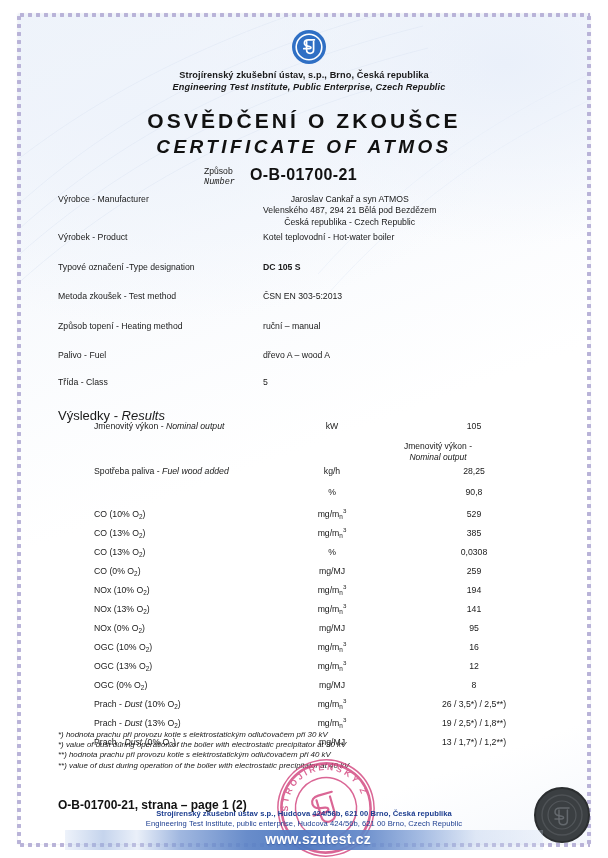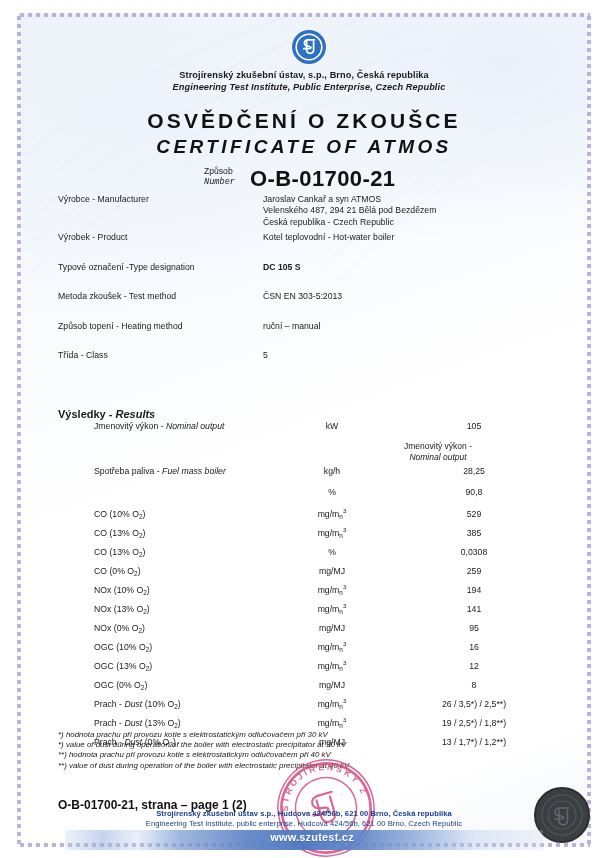--- a/index.html
+++ b/index.html
@@ -51,32 +51,32 @@
   .org .l1{font-size:9.2px;font-weight:bold;color:#1a1a1a;letter-spacing:.1px;}
   .org .l2{font-size:9.2px;font-weight:bold;font-style:italic;color:#1a1a1a;margin-top:2px;letter-spacing:.1px;padding-left:10px;}
 
   .title1{position:absolute;left:0;top:95px;width:572px;text-align:center;
     font-size:21px;font-weight:bold;letter-spacing:3.1px;color:#111;}
   .title2{position:absolute;left:0;top:122px;width:572px;text-align:center;
     font-size:19px;font-weight:bold;font-style:italic;letter-spacing:3.4px;color:#111;}
 
   .numlabel{position:absolute;left:186px;top:152px;font-size:8.6px;line-height:10.5px;color:#1a1a1a;}
   .numlabel i{font-style:italic;display:block;font-family:Liberation Mono, monospace;}
-  .certno{position:absolute;left:232px;top:152px;font-size:22px;font-weight:bold;letter-spacing:.4px;color:#111;}
+  .certno{position:absolute;left:232px;top:152px;font-size:16px;font-weight:bold;letter-spacing:.4px;color:#111;}
 
   
   .fields{position:absolute;left:40px;top:180px;width:500px;}
-  .frow{position:relative;margin-bottom:0;}
+  .frow{position:relative;margin-bottom:0;text-align:center;}
   .flabel{position:absolute;left:0;font-size:8.7px;color:#1a1a1a;white-space:nowrap;}
   .fval{position:absolute;left:205px;font-size:8.7px;color:#1a1a1a;white-space:nowrap;line-height:11.4px;}
   .fval.b{font-weight:bold;}
   i.it{font-style:italic;}
 
   
-  .resultsHead{position:absolute;left:40px;top:394px;font-size:11px;font-weight:bold;color:#1a1a1a;}
+  .resultsHead{position:absolute;left:40px;top:394px;font-size:13px;font-weight:normal;color:#1a1a1a;}
   .resultsHead i{font-style:italic;}
 
   .tbl{position:absolute;left:40px;top:407px;width:500px;font-size:8.7px;color:#1a1a1a;}
   .trow{position:relative;height:18px;margin-left:36px;}
   .c-name{position:absolute;left:0;top:0;white-space:nowrap;}
   .c-unit{position:absolute;left:193px;top:0;width:90px;text-align:center;white-space:nowrap;}
   .c-val{position:absolute;left:300px;top:0;width:160px;text-align:center;white-space:nowrap;}
   .c-name .two{display:block;line-height:10.4px;}
   sub{font-size:6.4px;vertical-align:baseline;position:relative;top:2px;}
   sup{font-size:6.2px;vertical-align:baseline;position:relative;top:-4px;}
@@ -98,22 +98,22 @@
   .addr{position:absolute;left:0;top:795px;width:572px;text-align:center;color:#1c3d8f;}
   .addr .a1{font-size:7.6px;font-weight:bold;letter-spacing:.05px;}
   .addr .a2{font-size:7.6px;margin-top:1px;letter-spacing:.05px;}
   .band{position:absolute;left:47px;top:816px;width:478px;height:20px;
     background:linear-gradient(90deg,
       rgba(198,214,240,.30) 0%, rgba(150,177,222,.55) 8%, rgba(196,212,238,.35) 15%,
       rgba(124,156,212,.72) 24%, rgba(92,131,198,.92) 38%, rgba(78,120,192,.96) 50%,
       rgba(96,134,200,.92) 62%, rgba(132,163,216,.74) 74%,
       rgba(186,205,235,.42) 86%, rgba(210,223,244,.26) 100%);
   }
-  .bandtxt{position:absolute;left:8px;top:817px;width:572px;text-align:center;
-    font-size:11px;font-weight:bold;color:#ffffff;letter-spacing:.2px;
+  .bandtxt{position:absolute;left:14px;top:817px;width:572px;text-align:center;
+    font-size:14px;font-weight:bold;color:#ffffff;letter-spacing:.2px;
     text-shadow:0 1px 1px rgba(40,70,140,.45);}
 </style>
 </head>
 <body>
 
 <div id="page">
 
   <div class="sheet"></div>
 
   <div class="guilloche">
@@ -186,20 +186,24 @@
       <div class="frow" style="height:30px">
         <div class="flabel" style="top:0">Metoda zkoušek - Test method</div>
         <div class="fval" style="top:0">ČSN EN 303-5:2013</div>
       </div>
 
       <div class="frow" style="height:29px">
         <div class="flabel" style="top:0">Způsob topení -  Heating method</div>
         <div class="fval" style="top:0">ruční – manual</div>
       </div>
 
+      <div class="frow" style="height:27px">
+        <div class="flabel" style="top:0">Palivo -  Fuel</div>
+        <div class="fval" style="top:0">dřevo A – wood A</div>
+      </div>
 
       <div class="frow" style="height:24px">
         <div class="flabel" style="top:0">Třída - Class</div>
         <div class="fval" style="top:0">5</div>
       </div>
     </div>
 
     <div class="resultsHead">
       <span>Výsledky -</span>
       <i>Results</i>
@@ -215,21 +219,21 @@
       <div class="trow" style="top:0;height:18px">
         <div class="c-name">
           <span>Jmenovitý výkon</span> - <i class="it">Nominal output</i>
         </div>
         <div class="c-unit">kW</div>
         <div class="c-val">105</div>
       </div>
 
       <div class="trow" style="position:absolute;top:45px;left:0;width:500px">
         <div class="c-name">
-          <span>Spotřeba paliva</span> - <i class="it">Fuel mass boiler</i>
+          <span>Spotřeba paliva</span> - <i class="it">Fuel wood added</i>
         </div>
         <div class="c-unit">kg/h</div>
         <div class="c-val">28,25</div>
       </div>
 
       <div class="trow" style="position:absolute;top:61px;left:0;width:500px;height:22px">
         <div class="c-unit" style="top:5px">%</div>
         <div class="c-val" style="top:5px">90,8</div>
       </div>
 

